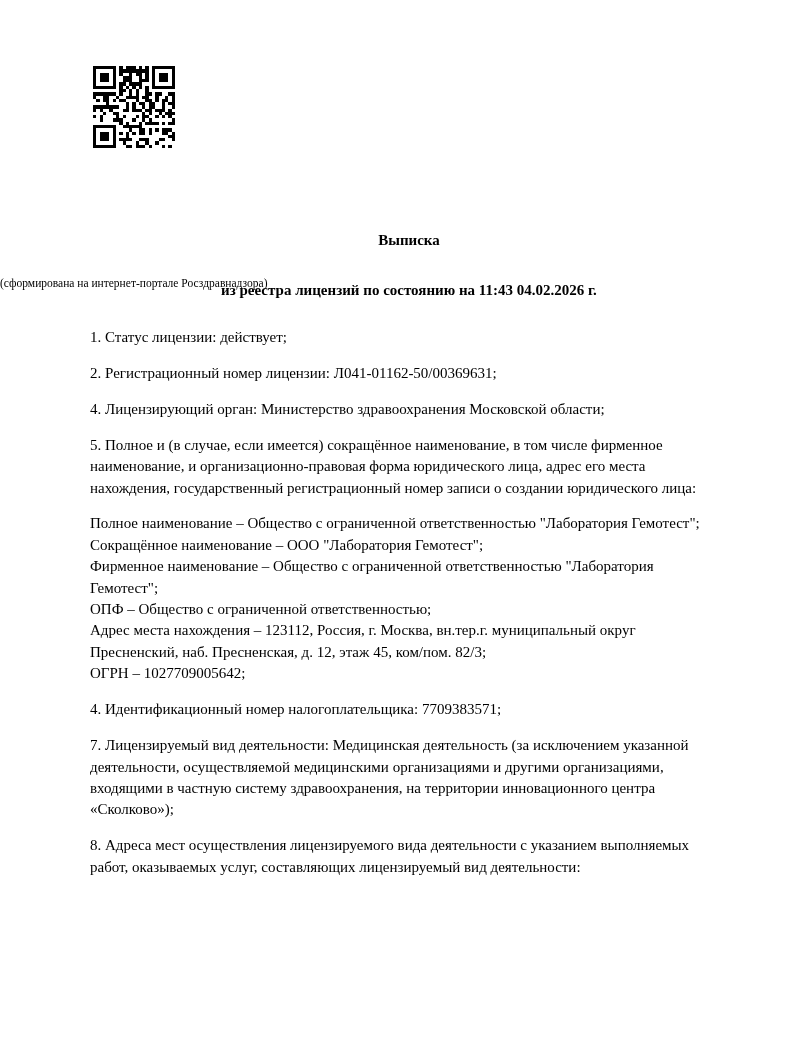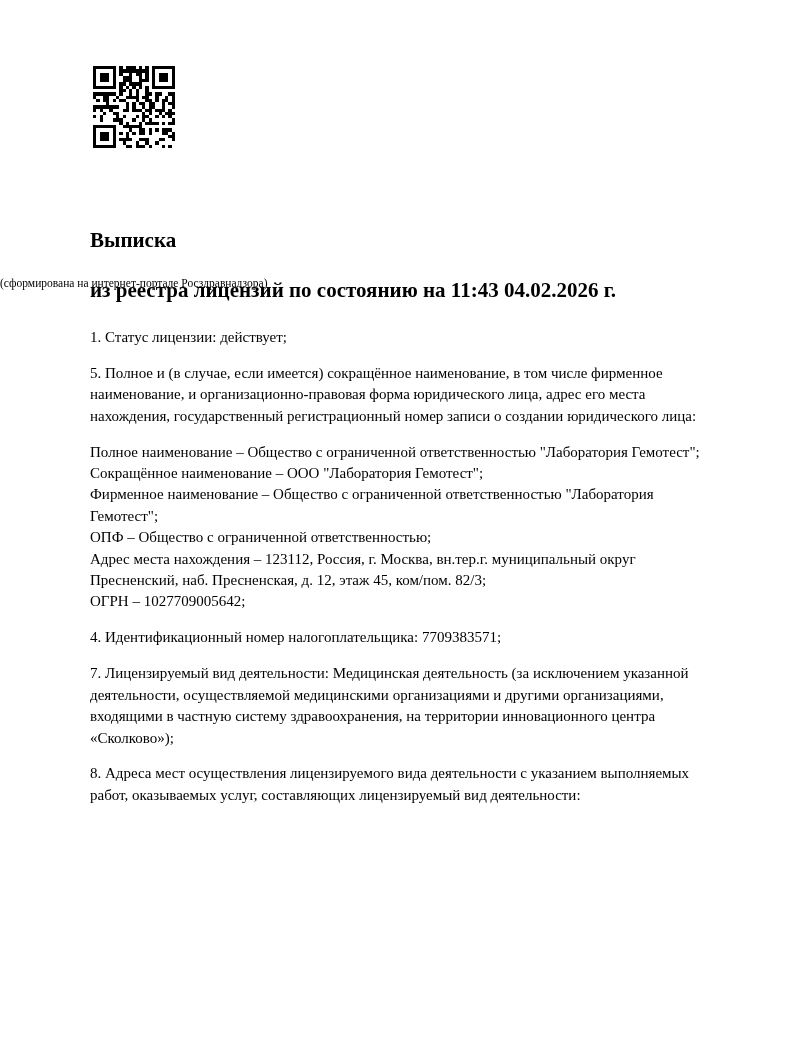--- a/index.html
+++ b/index.html
@@ -27,22 +27,23 @@
     width: 100%;
     height: 100%;
     display: block;
     shape-rendering: crispEdges;
   }
   .title-block {
     position: absolute;
     left: 90px;
     top: 203px;
     width: 638px;
+    text-align: center;
     font-weight: bold;
-    font-size: 21px;
+    font-size: 15px;
     line-height: 25px;
     white-space: pre-line;
   }
   .subtitle {
     position: absolute;
     left: 0;
     top: 276px;
     width: 753px;
     text-align: left;
     font-size: 11.5px;
@@ -387,20 +388,22 @@
 
   <div class="title-block">
     <div>Выписка</div>
     <div>из реестра лицензий по состоянию на 11:43 04.02.2026 г.</div>
   </div>
 
   <div class="subtitle">(сформирована на интернет-портале Росздравнадзора)</div>
 
   <div class="doc-body">
     <p class="para">1. Статус лицензии: действует;</p>
+    <p class="para">2. Регистрационный номер лицензии: Л041-01162-50/00369631;</p>
+    <p class="para">4. Лицензирующий орган: Министерство здравоохранения Московской области;</p>
     <p class="para">5. Полное и (в случае, если имеется) сокращённое наименование, в том числе фирменное
 наименование, и организационно-правовая форма юридического лица, адрес его места
 нахождения, государственный регистрационный номер записи о создании юридического лица:</p>
     <p class="para">Полное наименование – Общество с ограниченной ответственностью "Лаборатория Гемотест";
 Сокращённое наименование – ООО "Лаборатория Гемотест";
 Фирменное наименование – Общество с ограниченной ответственностью "Лаборатория
 Гемотест";
 ОПФ – Общество с ограниченной ответственностью;
 Адрес места нахождения – 123112, Россия, г. Москва, вн.тер.г. муниципальный округ
 Пресненский, наб. Пресненская, д. 12, этаж 45, ком/пом. 82/3;

